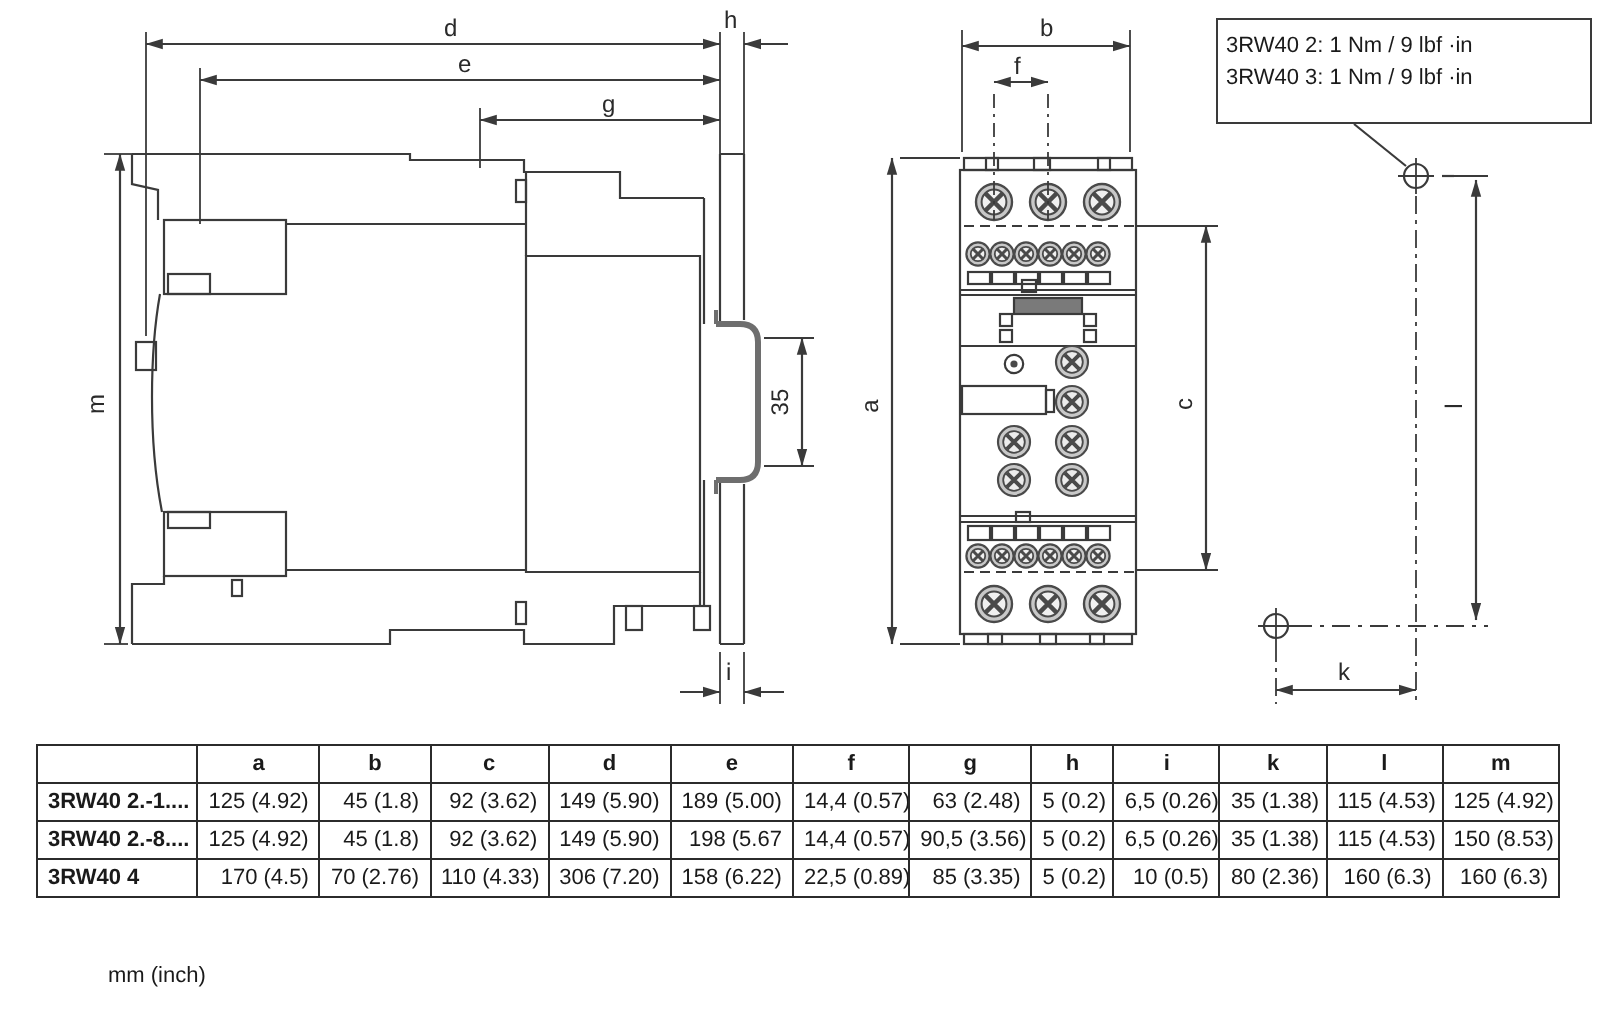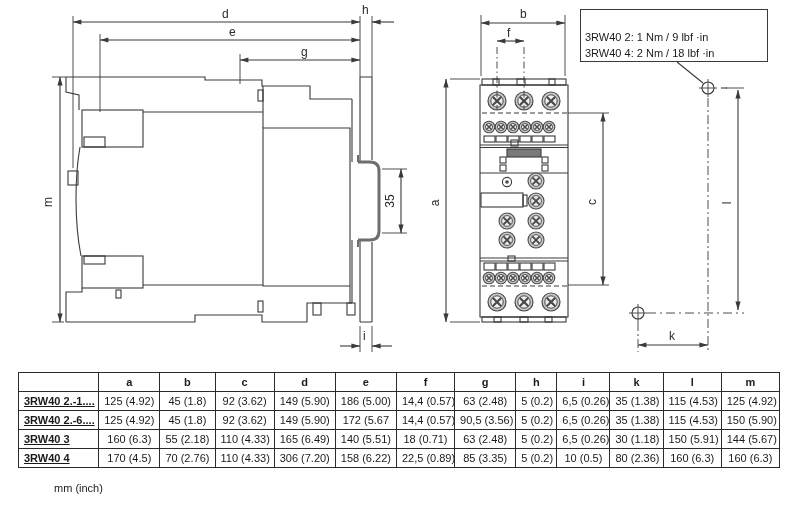--- a/index.html
+++ b/index.html
@@ -4,35 +4,35 @@
 <style>
   * { margin:0; padding:0; box-sizing:border-box; }
   html,body { background:#fff; }
   #canvas {
     position:relative; width:800px; height:510px; background:#ffffff;
     font-family:"Liberation Sans", sans-serif; color:#1a1a1a; overflow:hidden;
   }
   #drawing { position:absolute; left:0; top:0; }
   .dimtext { font-family:"Liberation Sans", sans-serif; font-size:12px; fill:#2a2a2a; }
   #torque-note {
-    position:absolute; left:580px; top:9px; width:188px; height:53px;
+    position:absolute; left:608px; top:9px; width:188px; height:53px;
     border:1.2px solid #3a3a3a; background:#fff;
-    font-size:11px; line-height:15.5px; padding:20px 4px; white-space:nowrap;
+    font-size:11px; line-height:15.5px; padding:6px 4px; white-space:nowrap;
   }
   #dim-table {
     position:absolute; left:18px; top:372px; width:762px;
     border-collapse:collapse; table-layout:fixed; font-size:11px;
   }
   #dim-table td, #dim-table th {
     border:1.6px solid #2b2b2b; height:19px; padding:1px 5px;
     overflow:hidden; white-space:nowrap; background:#fff;
   }
   #dim-table th { font-weight:bold; text-align:center; }
-  #dim-table td.rowlabel { font-weight:bold; text-align:left;text-decoration:underline; }
-  #dim-table td { text-align:center; }
+  #dim-table td.rowlabel { font-weight:bold; text-align:left; }
+  #dim-table td { text-align:right; }
   #units-note { position:absolute; left:18px; top:482px; font-size:11px;padding-left:36px; }
 </style>
 </head>
 <body>
 
 <div id="canvas">
 
 <svg id="drawing" width="800" height="368" viewBox="0 0 800 368">
   <defs>
     <marker id="ae" markerWidth="10" markerHeight="8" refX="8.6" refY="3" orient="auto" markerUnits="userSpaceOnUse">
@@ -293,21 +293,21 @@
 
     <g fill="#2a2a2a" stroke="none">
       <text class="dimtext" x="731" y="203" transform="rotate(-90 731 203)" text-anchor="middle">l</text>
       <text class="dimtext" x="669" y="340">k</text>
     </g>
   </g>
 </svg>
 
 <div id="torque-note">
   <div>3RW40 2: 1 Nm / 9 lbf ·in</div>
-  <div>3RW40 4: 2 Nm / 18 lbf ·in</div>
+  <div>3RW40 3: 1 Nm / 9 lbf ·in</div>
 </div>
 
 <table id="dim-table">
   <colgroup>
     <col style="width:80px">
         <col style="width:61px">
         <col style="width:55px">
         <col style="width:59px">
     <col style="width:61px">
         <col style="width:61px">
@@ -334,58 +334,43 @@
     <th>k</th>
     <th>l</th>
     <th>m</th>
   </tr>
   <tr>
     <td class="rowlabel">3RW40 2.-1....</td>
     <td>125 (4.92)</td>
     <td>45 (1.8)</td>
     <td>92 (3.62)</td>
     <td>149 (5.90)</td>
-    <td>186 (5.00)</td>
+    <td>189 (5.00)</td>
     <td>14,4 (0.57)</td>
     <td>63 (2.48)</td>
     <td>5 (0.2)</td>
     <td>6,5 (0.26)</td>
     <td>35 (1.38)</td>
     <td>115 (4.53)</td>
     <td>125 (4.92)</td>
   </tr>
   <tr>
-    <td class="rowlabel">3RW40 2.-6....</td>
+    <td class="rowlabel">3RW40 2.-8....</td>
     <td>125 (4.92)</td>
     <td>45 (1.8)</td>
     <td>92 (3.62)</td>
     <td>149 (5.90)</td>
-    <td>172 (5.67</td>
+    <td>198 (5.67</td>
     <td>14,4 (0.57)</td>
     <td>90,5 (3.56)</td>
     <td>5 (0.2)</td>
     <td>6,5 (0.26)</td>
     <td>35 (1.38)</td>
     <td>115 (4.53)</td>
-    <td>150 (5.90)</td>
-  </tr>
-  <tr>
-    <td class="rowlabel">3RW40 3</td>
-    <td>160 (6.3)</td>
-    <td>55 (2.18)</td>
-    <td>110 (4.33)</td>
-    <td>165 (6.49)</td>
-    <td>140 (5.51)</td>
-    <td>18 (0.71)</td>
-    <td>63 (2.48)</td>
-    <td>5 (0.2)</td>
-    <td>6,5 (0.26)</td>
-    <td>30 (1.18)</td>
-    <td>150 (5.91)</td>
-    <td>144 (5.67)</td>
+    <td>150 (8.53)</td>
   </tr>
   <tr>
     <td class="rowlabel">3RW40 4</td>
     <td>170 (4.5)</td>
     <td>70 (2.76)</td>
     <td>110 (4.33)</td>
     <td>306 (7.20)</td>
     <td>158 (6.22)</td>
     <td>22,5 (0.89)</td>
     <td>85 (3.35)</td>

